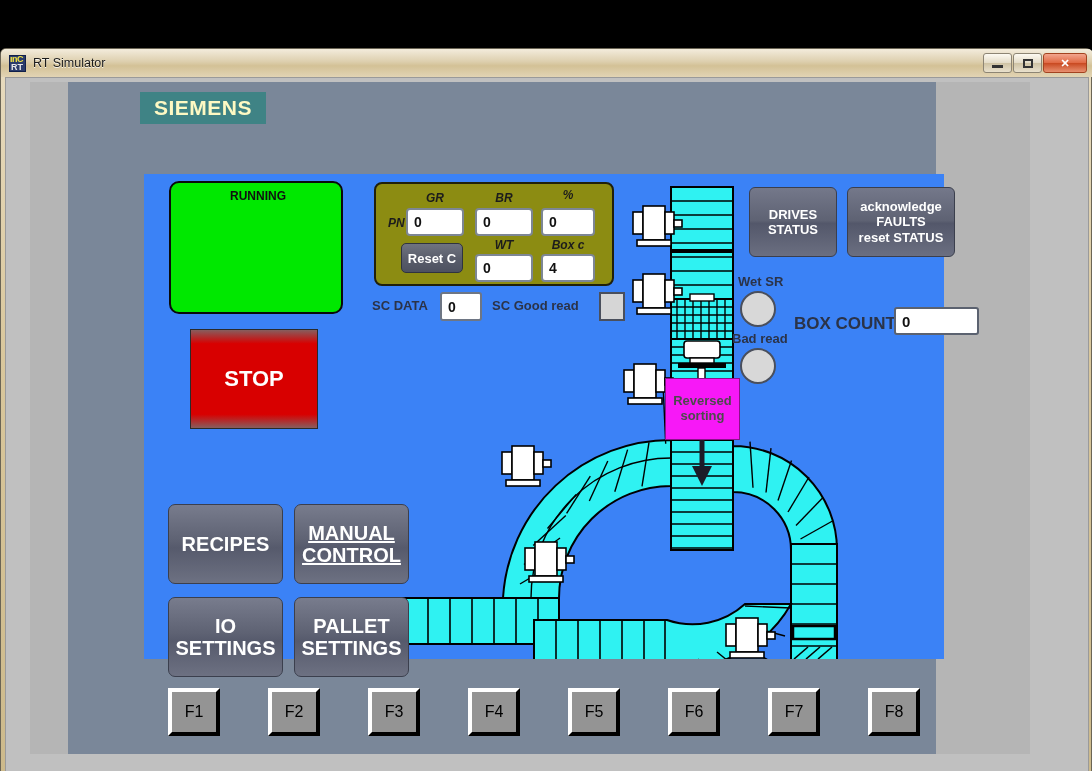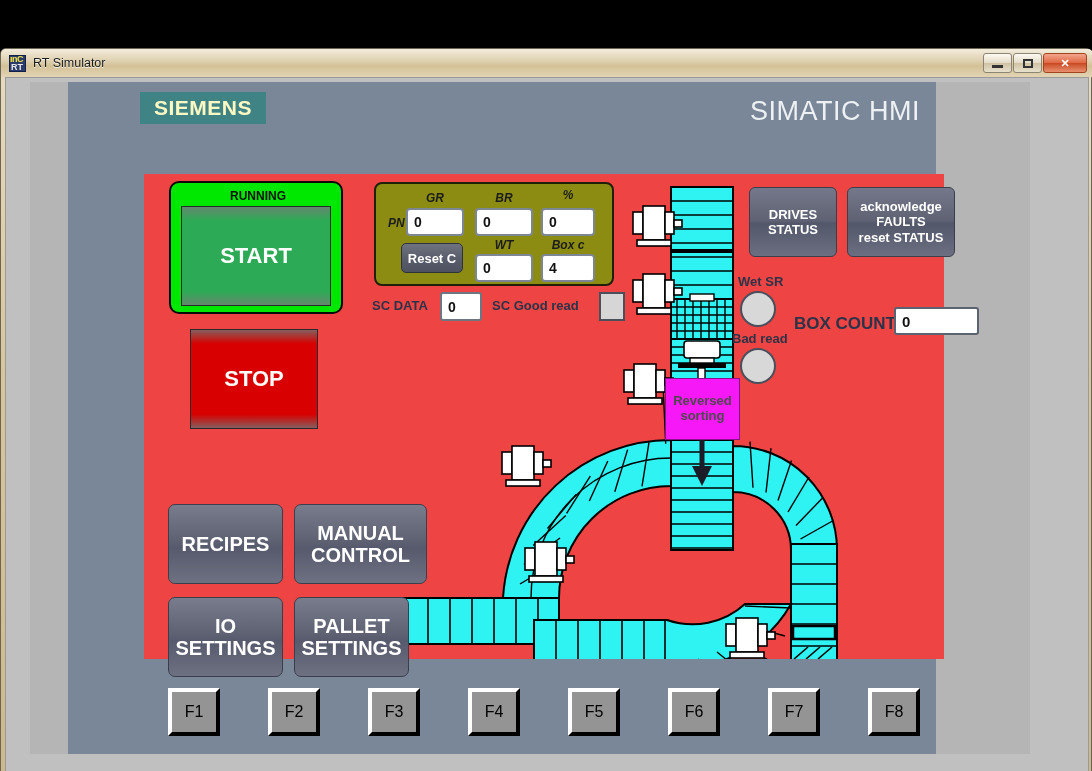--- a/index.html
+++ b/index.html
@@ -101,21 +101,21 @@
     width: 170px; height: 50px;
     transform: rotate(90deg); transform-origin: left top;
     color: #7a8799; font-size: 44px; font-weight: normal;
     letter-spacing: 1px; line-height: 50px;
   }
 
   
   .panel {
     position: absolute; left: 114px; top: 92px;
     width: 800px; height: 485px;
-    background: #ef4444;
+    background: #3b82f6;
   }
 
   
   .start-frame {
     position: absolute; left: 25px; top: 7px;
     width: 174px; height: 133px;
     background: #00e800; border: 2px solid #0a0a0a; border-radius: 10px;
   }
   .running-label {
     position: absolute; left: 0; top: 6px; width: 174px;
@@ -259,21 +259,20 @@
 
   <div class="client">
 
     <div class="hmi">
       <div class="hmi-lightpanel"></div>
       <div class="hmi-rightpanel"></div>
 
       <div class="siemens-logo">
         <span>SIEMENS</span>
       </div>
-      <div class="simatic-hmi">SIMATIC HMI</div>
       <div class="touch-mark">TOUCH</div>
 
       <div class="panel">
 
         <svg class="diagram" viewBox="0 0 800 485" width="800" height="485">
           <defs>
             <g id="motor">
               <rect x="0" y="6" width="10" height="22" fill="#fff" stroke="#000" stroke-width="1.6"></rect>
               <rect x="10" y="0" width="22" height="34" fill="#fff" stroke="#000" stroke-width="1.6"></rect>
               <rect x="32" y="6" width="9" height="22" fill="#fff" stroke="#000" stroke-width="1.6"></rect>
@@ -442,21 +441,20 @@
           <g transform="translate(381,368)">
               <use href="#motor"></use>
             </g>
           <g transform="translate(582,444)">
               <use href="#motor"></use>
             </g>
         </svg>
 
         <div class="start-frame">
           <div class="running-label">RUNNING</div>
-          <div class="start-btn">START</div>
         </div>
         <div class="stop-btn">STOP</div>
 
         <div class="data-panel">
           <div class="dp-label" style="left:12px; top:32px;">PN</div>
 
           <div class="dp-label" style="left:28px; top:7px; width:62px;">GR</div>
           <div class="dp-field" style="left:30px; top:24px; width:58px; height:28px;">0</div>
 
           <div class="dp-label" style="left:97px; top:7px; width:62px;">BR</div>
@@ -508,21 +506,21 @@
             <div>Reversed</div>
             <div>sorting</div>
           </div>
         </div>
 
         <div class="nav-btn" style="left:24px; top:330px; width:115px; height:80px;">
           <div>
               <div>RECIPES</div>
             </div>
         </div>
-        <div class="nav-btn" style="left:150px; top:330px; width:133px; height:80px;">
+        <div class="nav-btn" style="left:150px; top:330px; width:115px; height:80px;text-decoration:underline;">
           <div>
             <div>MANUAL</div>
             <div>CONTROL</div>
           </div>
         </div>
         <div class="nav-btn" style="left:24px; top:423px; width:115px; height:80px;">
           <div>
             <div>IO</div>
             <div>SETTINGS</div>
           </div>

